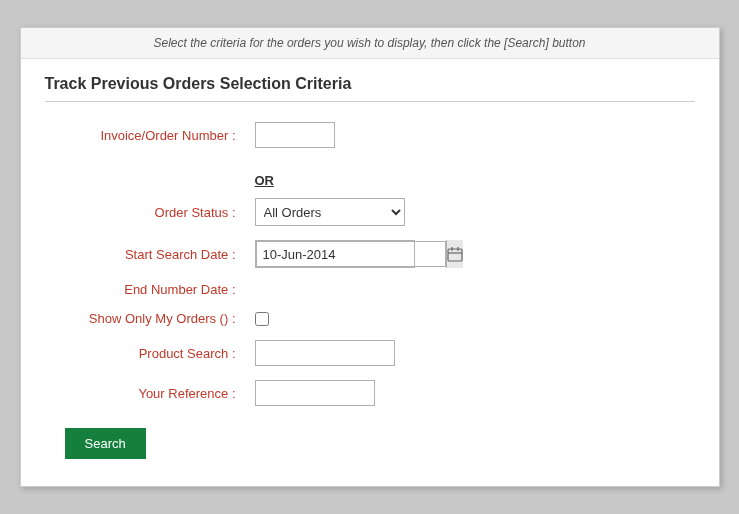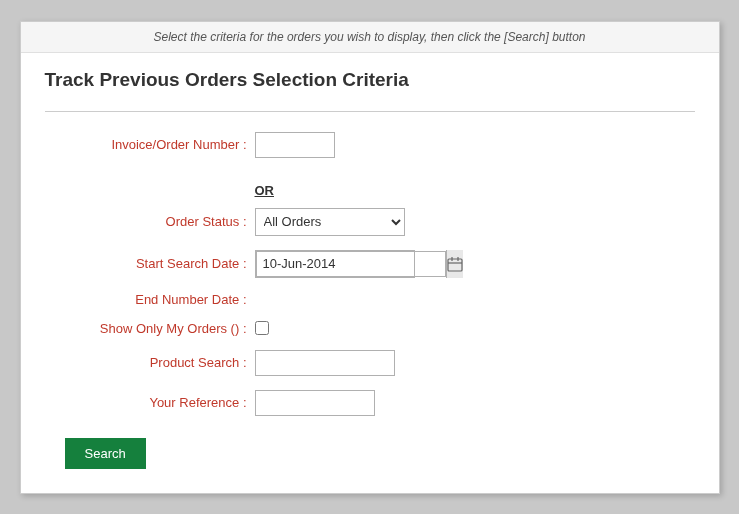--- a/index.html
+++ b/index.html
@@ -27,41 +27,41 @@
       padding: 8px 16px;
       color: #555;
       font-size: 12px;
       text-align: center;
       font-style: italic;
     }
     .main-content {
       padding: 16px 24px 24px 24px;
     }
     .page-title {
-      font-size: 19px;
+      font-size: 16px;
       font-weight: bold;
       color: #333;
-      padding-bottom: 20px;
+      padding-bottom: 8px;
       border-bottom: 1px solid #cccccc;
       margin-bottom: 20px;
     }
     .form-section {
       padding: 0 10px;
     }
     .form-row {
       display: flex;
       align-items: center;
       margin-bottom: 14px;
     }
     .form-label {
       width: 200px;
       color: #c0392b;
       font-size: 13px;
       text-align: right;
-      padding-right: 8px;
+      padding-right: 19px;
     }
     .form-control-area {
       flex: 1;
       display: flex;
     }
     .or-row {
       display: flex;
       align-items: center;
       margin-bottom: 10px;
       padding-left: 200px;

